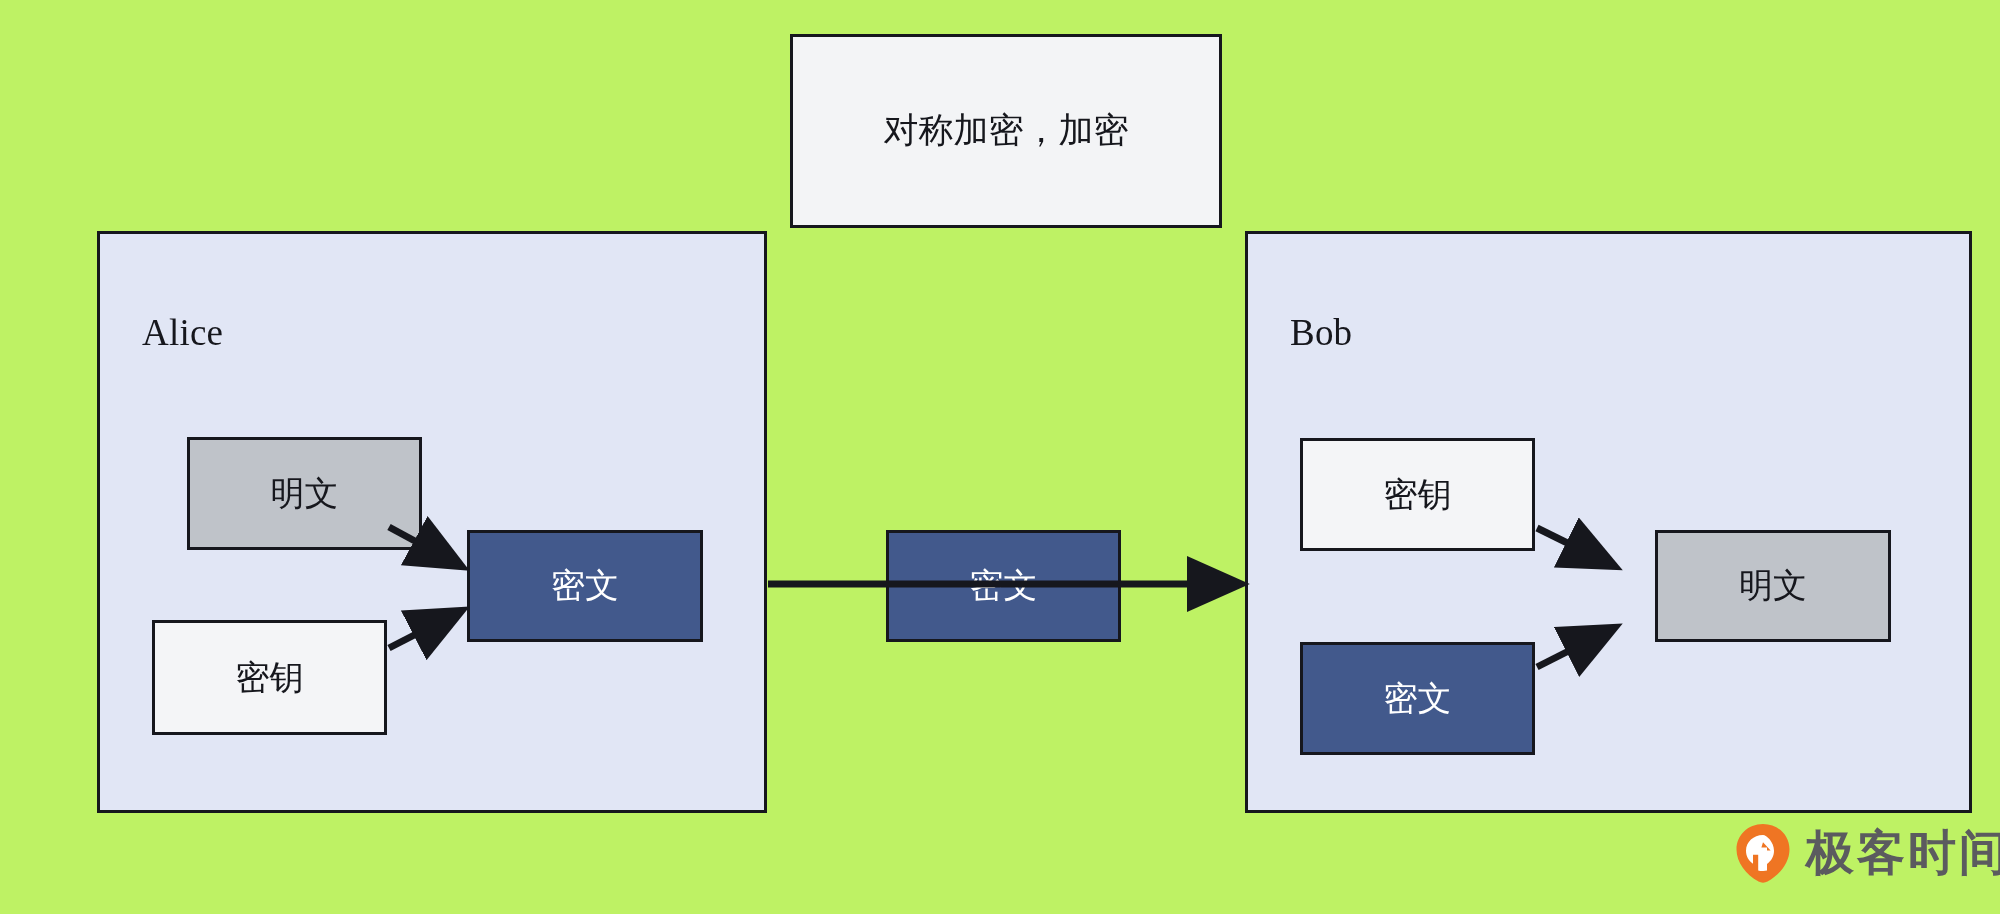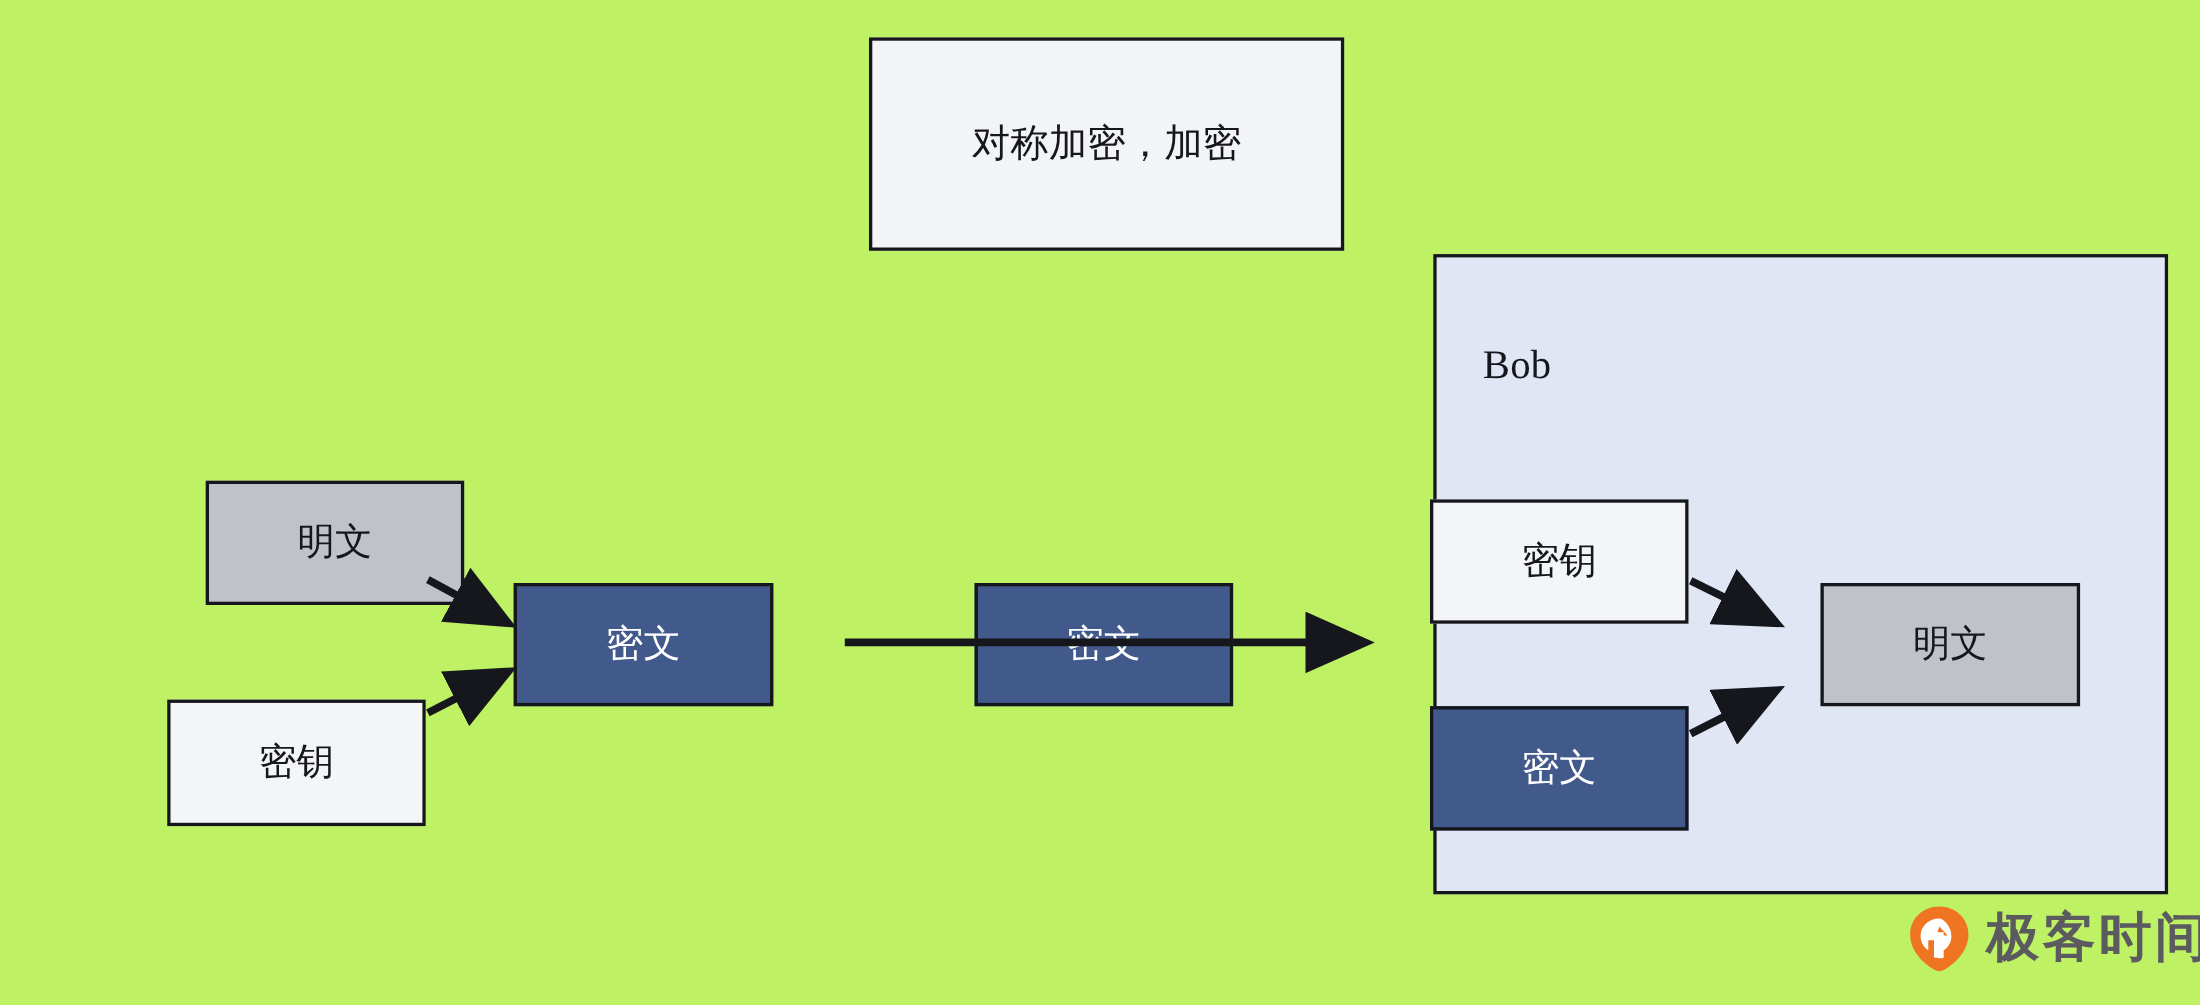--- a/index.html
+++ b/index.html
@@ -45,21 +45,20 @@
     box-sizing: border-box;
   }
   .node-plain {           
     background: #bfc3c9;
     color: #16171d;
     margin-left: 35px;
   }
   .node-key {             
     background: #f4f5f7;
     color: #16171d;
-    margin-top: 16px;
   }
   .node-cipher {          
     background: #42598c;
     color: #ffffff;
     text-align: center;
   }
 
   
   .note-box {
     background: #f3f4f6;
@@ -104,38 +103,41 @@
 </style>
 </head>
 <body>
 
 <div id="stage">
 
   <div class="abs note-box" style="left:790px; top:34px; width:432px; height:194px;">
     <div class="note-line">对称加密，加密</div>
   </div>
 
+  <div class="abs party-panel" style="left:97px; top:231px; width:670px; height:582px;">
+    <div class="party-title" style="left:42px; top:80px;">Alice</div>
+  </div>
 
   <div class="abs node node-plain" style="left:152px; top:437px; width:235px; height:113px;">
     <span>明文</span>
   </div>
 
   <div class="abs node node-key" style="left:152px; top:620px; width:235px; height:115px;">
     <span>密钥</span>
   </div>
 
   <div class="abs node node-cipher" style="left:467px; top:530px; width:236px; height:112px;">
     <span>密文</span>
   </div>
 
   <div class="abs node node-cipher" style="left:886px; top:530px; width:235px; height:112px;">
     <span>密文</span>
   </div>
 
-  <div class="abs party-panel" style="left:1303px; top:231px; width:668px; height:582px;">
+  <div class="abs party-panel" style="left:1245px; top:231px; width:727px; height:582px;">
     <div class="party-title" style="left:42px; top:80px;">Bob</div>
   </div>
 
   <div class="abs node node-key" style="left:1300px; top:438px; width:235px; height:113px;">
     <span>密钥</span>
   </div>
 
   <div class="abs node node-cipher" style="left:1300px; top:642px; width:235px; height:113px;">
     <span>密文</span>
   </div>

